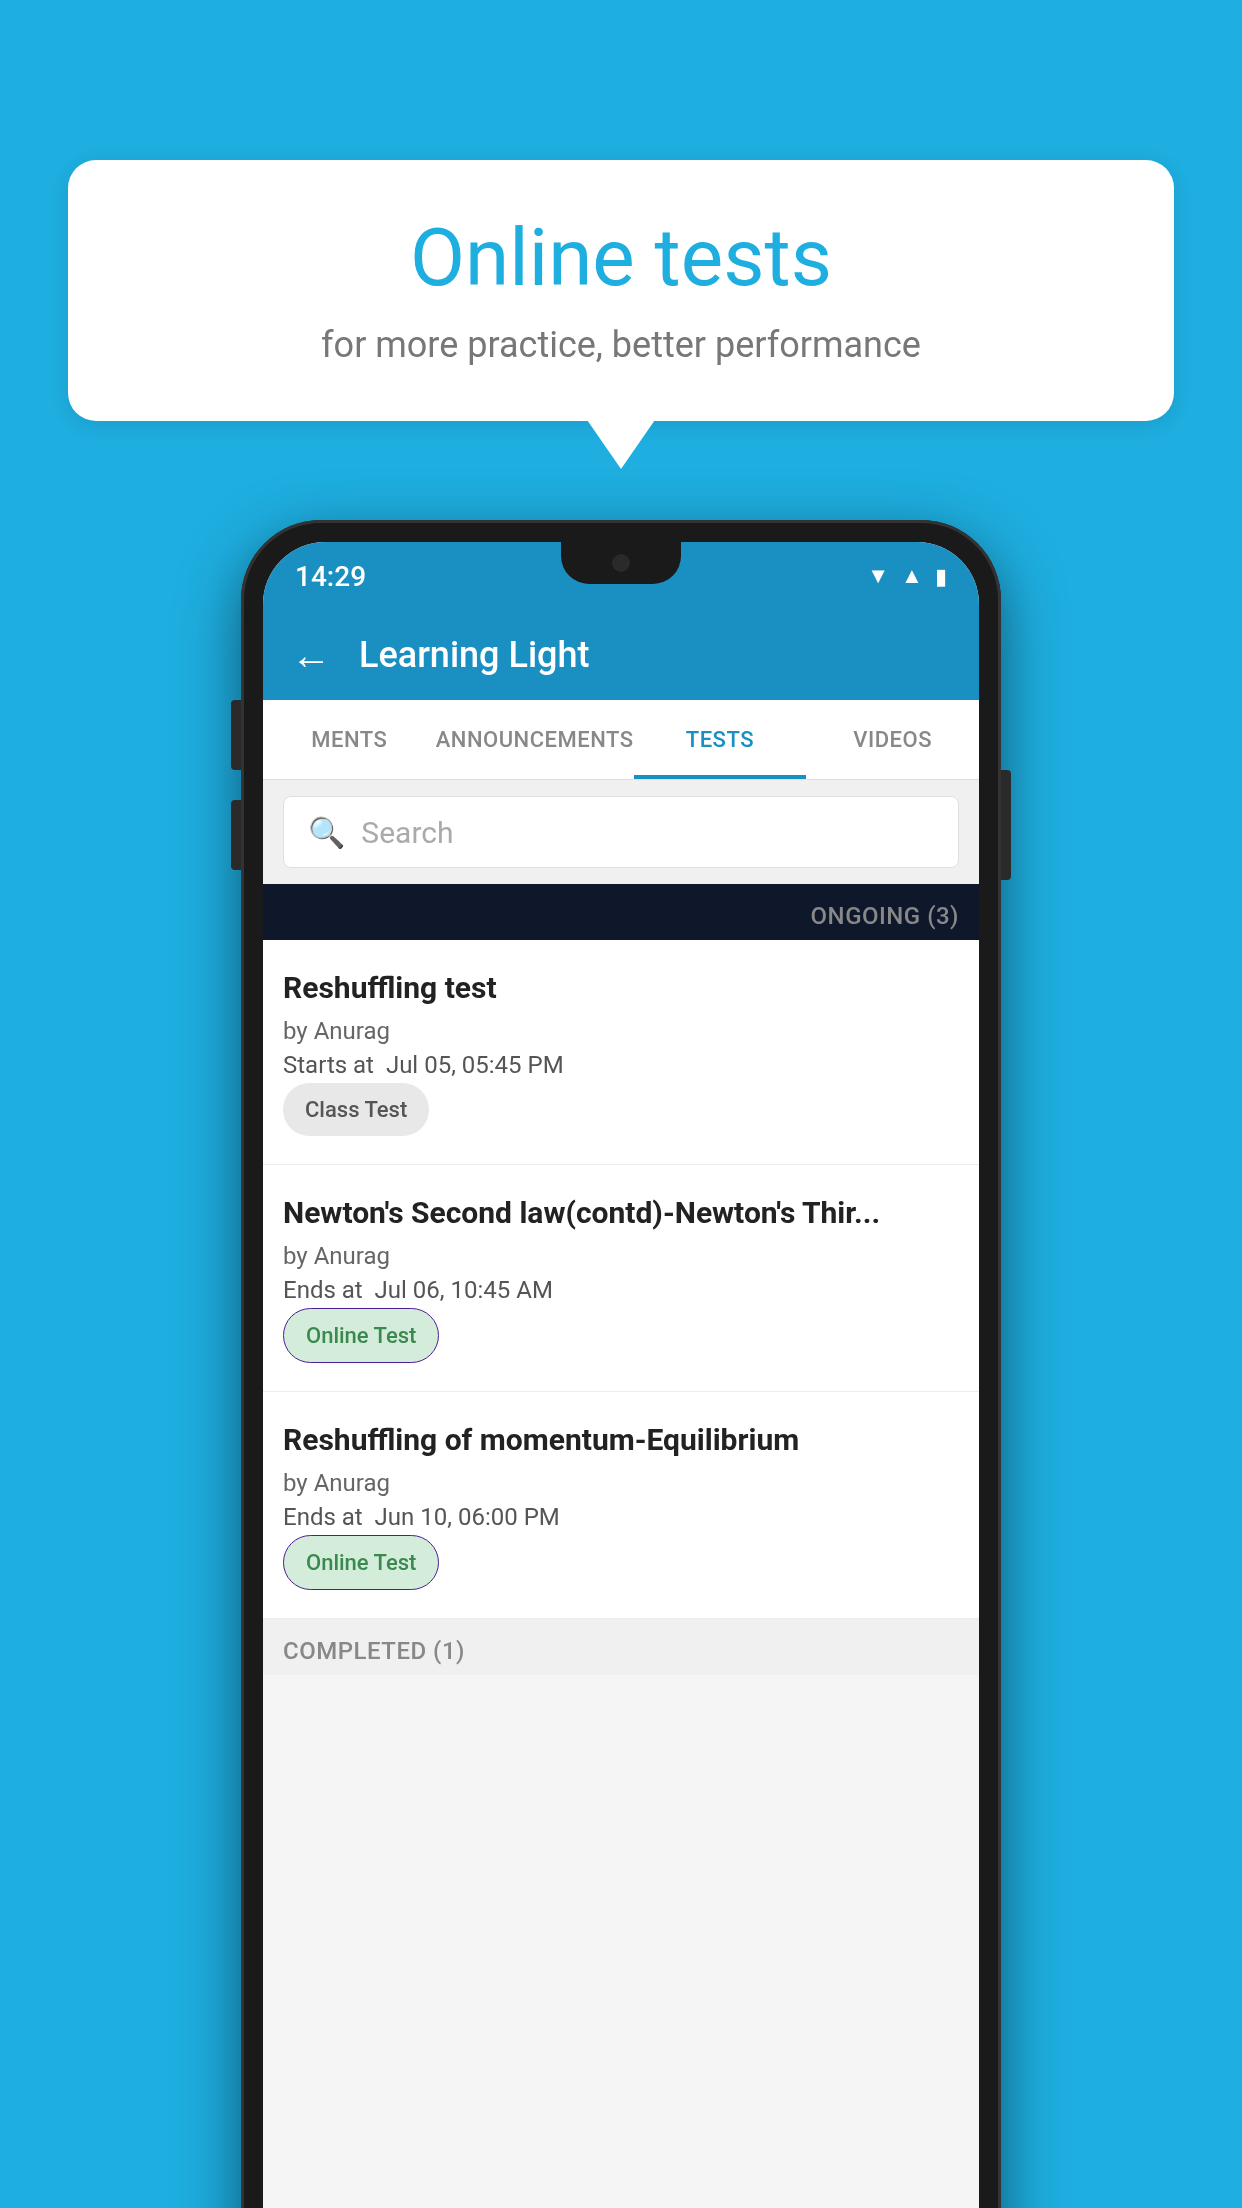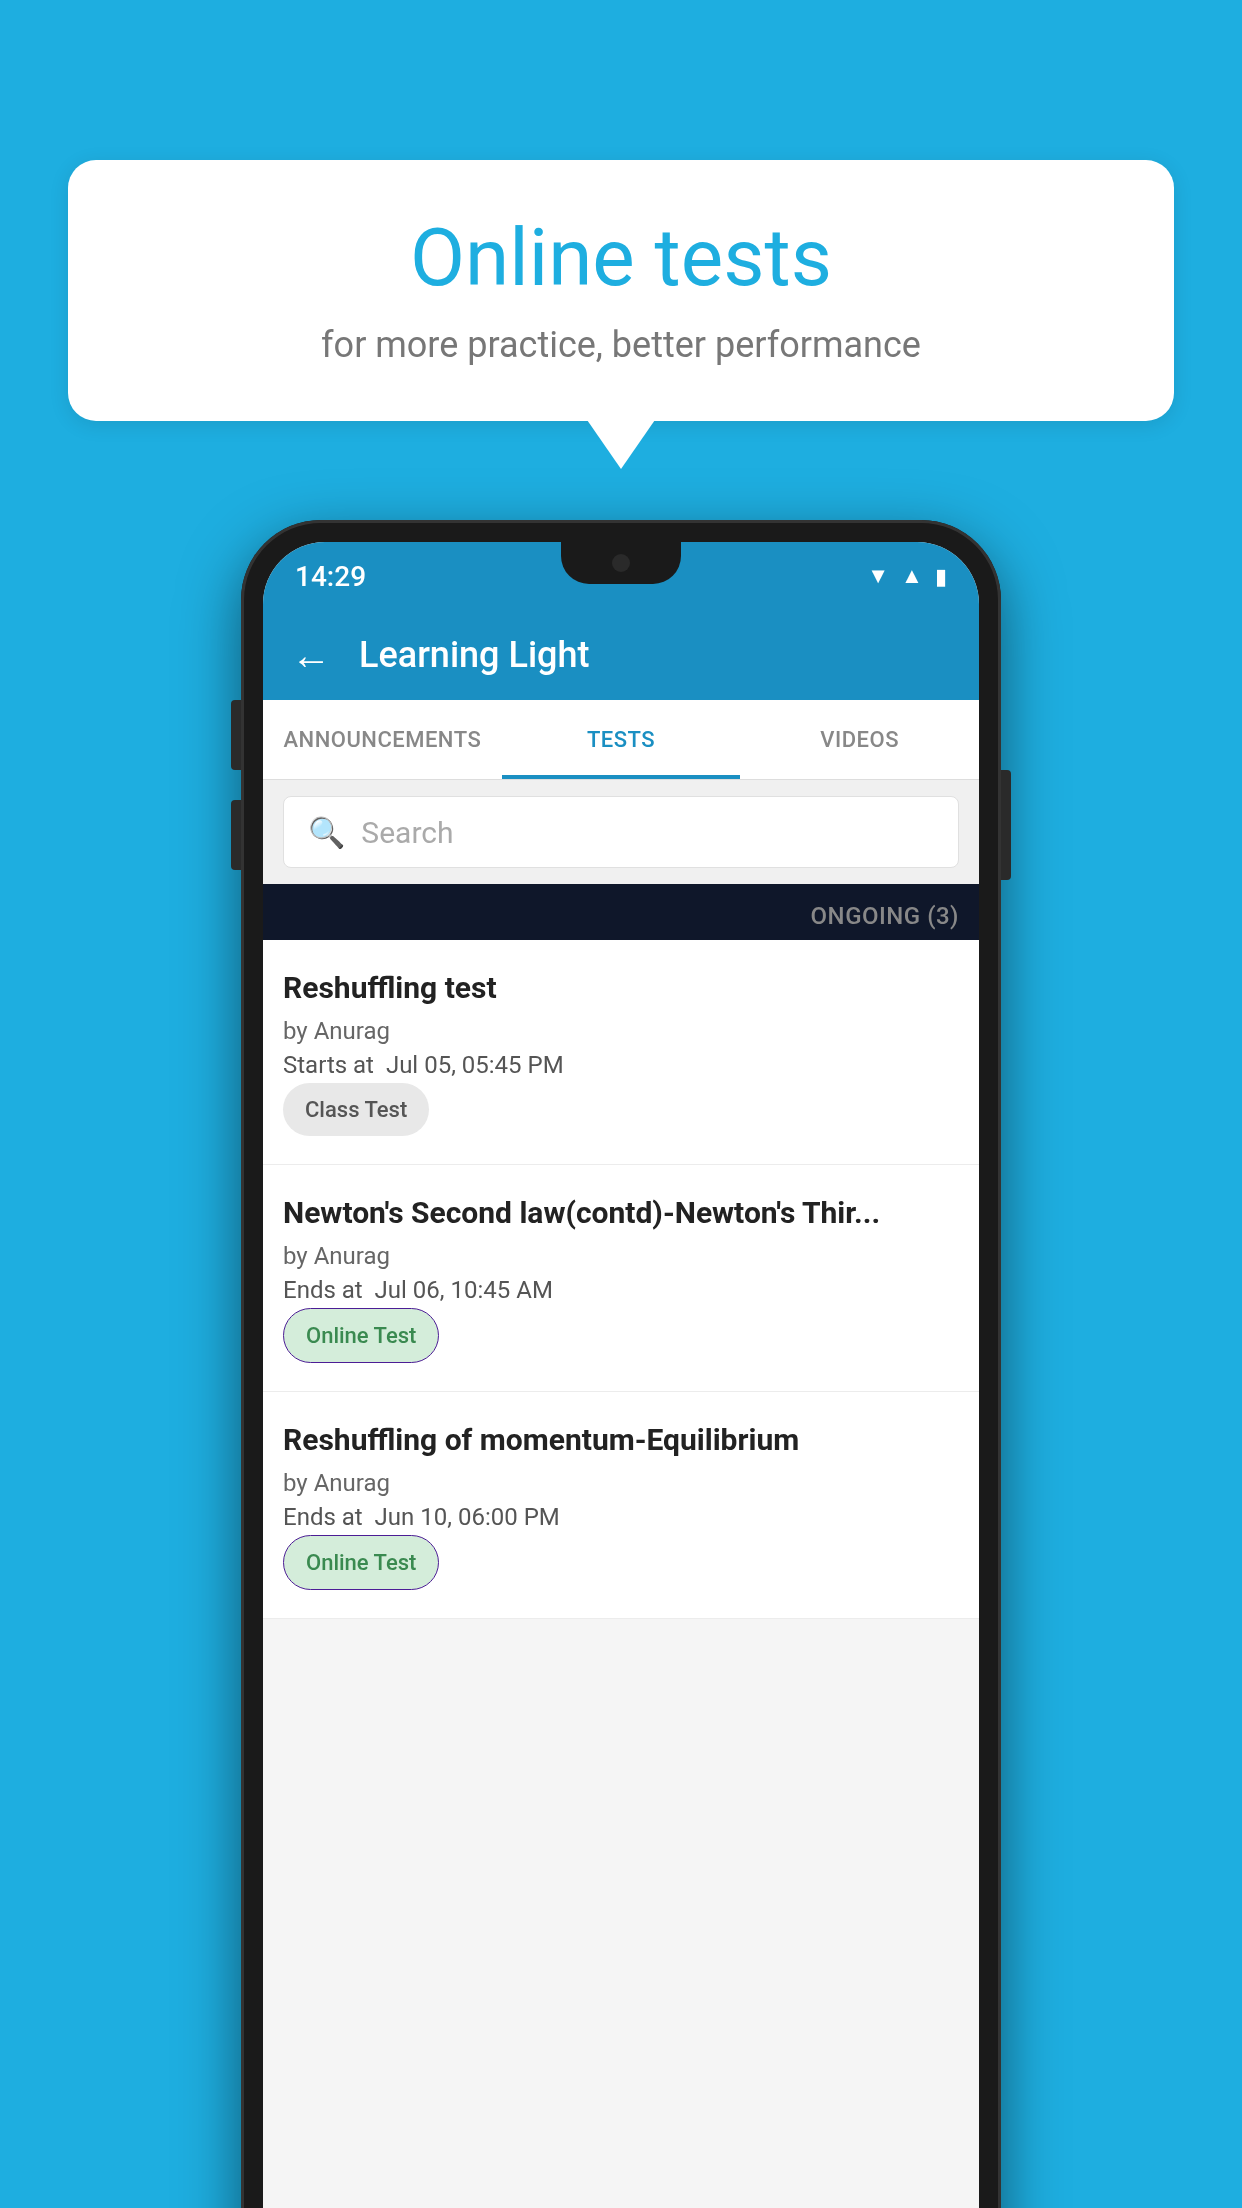--- a/index.html
+++ b/index.html
@@ -337,20 +337,23 @@
         </div>
       </div>
 
       <div class="app-header">
         <span class="back-arrow">←</span>
         <span class="app-title">Learning Light</span>
       </div>
 
       <div class="tab-bar">
         <div class="tab-item">
+          <span>MENTS</span>
+        </div>
+        <div class="tab-item">
           <span>ANNOUNCEMENTS</span>
         </div>
         <div class="tab-item active">
           <span>TESTS</span>
         </div>
         <div class="tab-item">
           <span>VIDEOS</span>
         </div>
       </div>
 
@@ -393,16 +396,17 @@
             <div class="test-item-author">by Anurag</div>
             <div class="test-item-time">
               <span>Ends at</span>&nbsp;&nbsp;<span>Jun 10, 06:00 PM</span>
             </div>
           </div>
           <span class="test-badge badge-online-test">Online Test</span>
         </div>
 
       </div>
 
+      <div class="completed-section">COMPLETED (1)</div>
 
     </div>
   </div>
 </div>
 
 </body></html>

